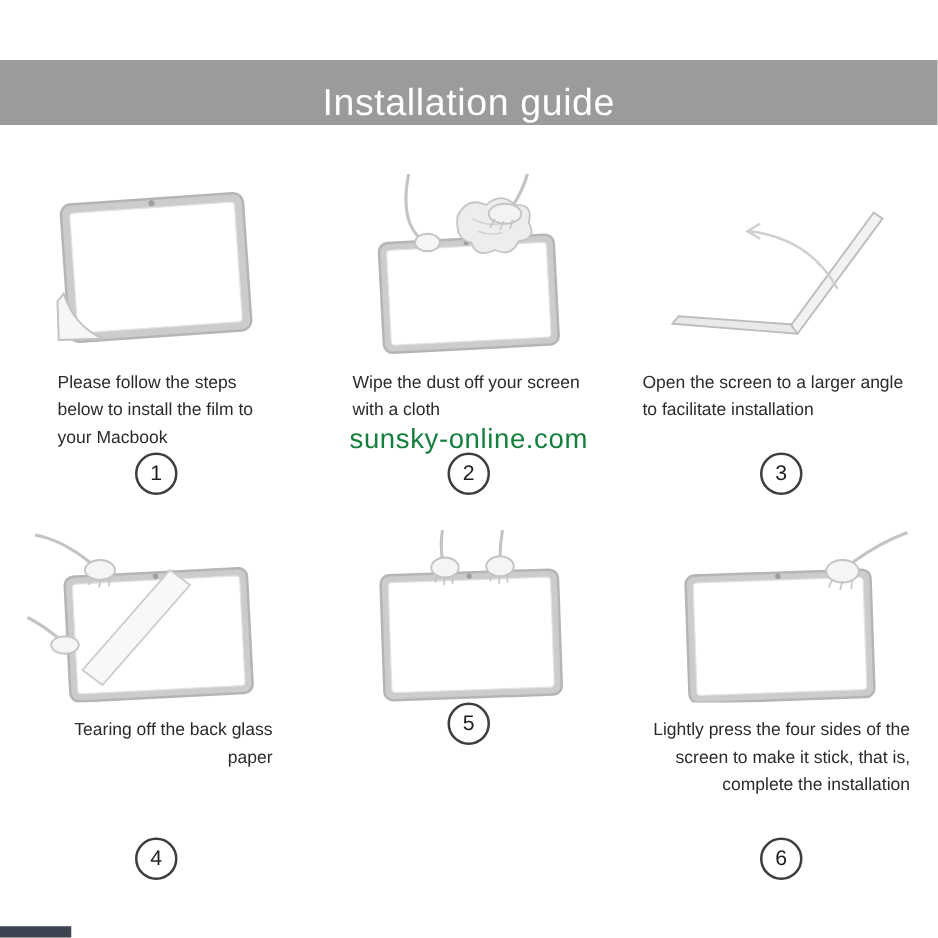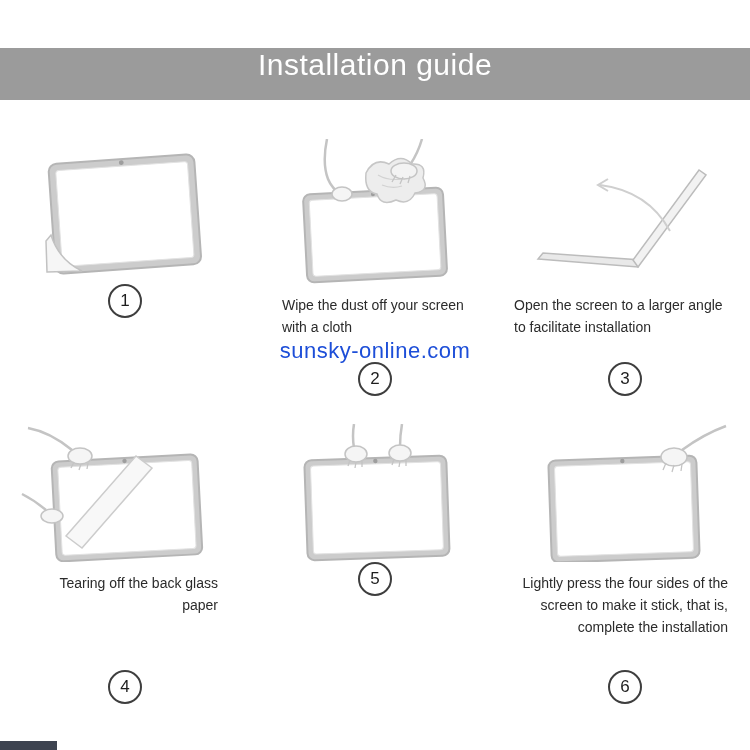--- a/index.html
+++ b/index.html
@@ -2,21 +2,21 @@
 <html><head>
 <meta charset="utf-8">
 <style>
   html,body{margin:0;padding:0;}
   body{
     width:750px;height:750px;position:relative;background:#ffffff;
     font-family:"Liberation Sans", sans-serif;overflow:hidden;
   }
   .banner{
     position:absolute;top:48px;left:0;width:750px;height:52px;
-    background:#9b9b9b;color:#ffffff;display:flex;align-items:flex-start;justify-content:center;
+    background:#9b9b9b;color:#ffffff;display:flex;align-items:flex-end;justify-content:center;
     font-size:30px;letter-spacing:0.5px;
   }
   .grid{position:absolute;top:100px;left:0;width:750px;}
   .row{display:grid;grid-template-columns:250px 250px 250px;}
   .cell{box-sizing:border-box;padding-top:34px;}
   .row2 .cell{padding-top:26px;text-align:right;}
   .illus{height:150px;display:flex;align-items:flex-end;justify-content:center;}
   .row2 .illus{height:140px;}
   .caption{
     font-size:14px;line-height:22px;color:#2b2b2b;height:78px;
@@ -27,21 +27,21 @@
   .p2{padding-left:32px;padding-right:26px;}
   .p3{padding-left:14px;padding-right:22px;}
   .numwrap{display:flex;justify-content:center;}
   .num{
     width:30px;height:30px;border:2px solid #3e3e3e;border-radius:50%;
     display:flex;align-items:center;justify-content:center;
     font-size:17px;color:#1e1e1e;
   }
   .watermark{
     position:absolute;top:238px;left:0;width:750px;text-align:center;
-    color:#1d4ed8;font-size:22px;letter-spacing:0.5px;pointer-events:none;
+    color:#15803d;font-size:22px;letter-spacing:0.5px;pointer-events:none;
   }
   .crop-strip{position:absolute;left:0;bottom:0;width:57px;height:9px;background:#3d4350;}
   svg{display:block;}
 </style>
 </head>
 <body>
 
 <div class="banner">
   <span>Installation guide</span>
 </div>
@@ -54,20 +54,21 @@
       <div class="illus">
         <svg width="210" height="145" viewBox="0 0 210 145">
           <g transform="rotate(-4 105 77)">
             <rect x="32" y="20" width="146" height="110" rx="8" fill="#cccccc" stroke="#b5b5b5" stroke-width="2"></rect>
             <rect x="39" y="27" width="132" height="96" rx="3" fill="#ffffff" stroke="#e2e2e2"></rect>
             <circle cx="105" cy="23.5" r="2.4" fill="#9e9e9e"></circle>
           </g>
           <path d="M27 133 L62 132 C45 124 36 112 31 96 L26 102 Z" fill="#f6f6f6" stroke="#c2c2c2" stroke-width="1.5"></path>
         </svg>
       </div>
+      <div class="caption p1">Please follow the steps below to install the film to your Macbook</div>
       <div class="numwrap">
           <div class="num">1</div>
         </div>
     </div>
 
     <div class="cell">
       <div class="illus">
         <svg width="210" height="145" viewBox="0 0 210 145">
           <g transform="rotate(-3 105 95)">
             <rect x="35" y="52" width="140" height="88" rx="7" fill="#cccccc" stroke="#b5b5b5" stroke-width="2"></rect>

